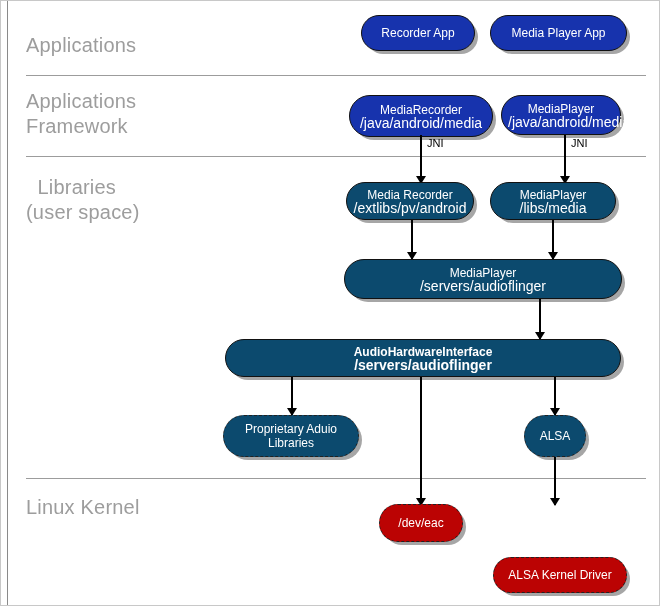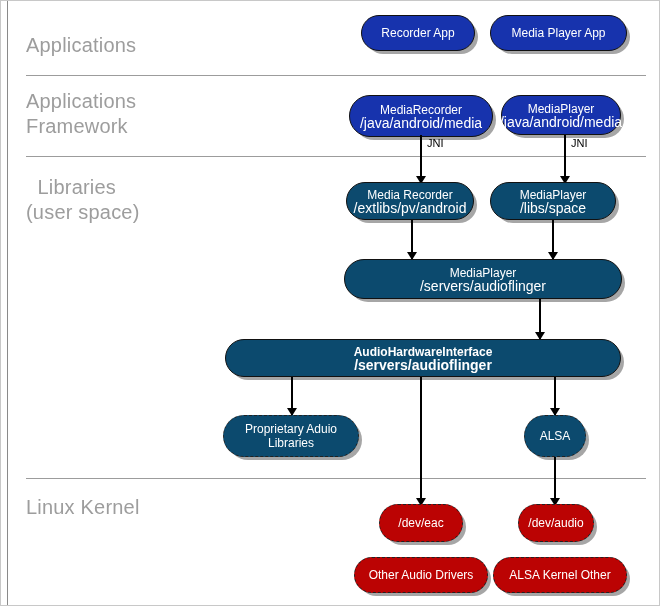--- a/index.html
+++ b/index.html
@@ -61,21 +61,20 @@
     color:#000000;
     white-space:nowrap;
   }
 
   
   .node{
     position:absolute;
     box-sizing:border-box;
     display:flex;
     flex-direction:column;
-    align-items:center;
     justify-content:center;
     text-align:center;
     color:#ffffff;
     border-radius:999px;
     border:1px solid #111111;
     box-shadow:4px 4px 0 -1px rgba(150,150,150,0.85);
     padding:8px 6px;
   }
   .node .t1{
     font-size:12px;
@@ -141,21 +140,21 @@
   <div class="arrowhead" style="left:559px; top:175px;"></div>
   <div class="edge-label" style="left:570px; top:136px;">JNI</div>
 
   <div class="node green" style="left:345px; top:181px; width:128px; height:38px;">
     <span class="t1">Media Recorder</span>
     <span class="t2">/extlibs/pv/android</span>
   </div>
 
   <div class="node green" style="left:489px; top:181px; width:126px; height:38px;">
     <span class="t1">MediaPlayer</span>
-    <span class="t2">/libs/space</span>
+    <span class="t2">/libs/media</span>
   </div>
 
   <div class="vline" style="left:410px; top:219px; height:39px;"></div>
   <div class="arrowhead" style="left:406px; top:251px;"></div>
 
   <div class="vline" style="left:551px; top:219px; height:39px;"></div>
   <div class="arrowhead" style="left:547px; top:251px;"></div>
 
   <div class="node green" style="left:343px; top:258px; width:278px; height:40px;">
     <span class="t1">MediaPlayer</span>
@@ -187,25 +186,19 @@
     <span class="t1">ALSA</span>
   </div>
 
   <div class="vline" style="left:553px; top:456px; height:48px;"></div>
   <div class="arrowhead" style="left:549px; top:497px;"></div>
 
   <div class="node red dashed one-line" style="left:378px; top:503px; width:84px; height:38px;">
     <span class="t1">/dev/eac</span>
   </div>
 
-  <div class="node red dashed one-line" style="left:517px; top:503px; width:76px; height:38px;">
-    <span class="t1">/dev/audio</span>
-  </div>
-
-  <div class="node red dashed one-line" style="left:353px; top:556px; width:134px; height:36px;">
-    <span class="t1">Other Audio Drivers</span>
-  </div>
+
 
   <div class="node red dashed one-line" style="left:492px; top:556px; width:134px; height:36px;">
-    <span class="t1">ALSA Kernel Other</span>
+    <span class="t1">ALSA Kernel Driver</span>
   </div>
 
 </div>
 
 </body></html>

